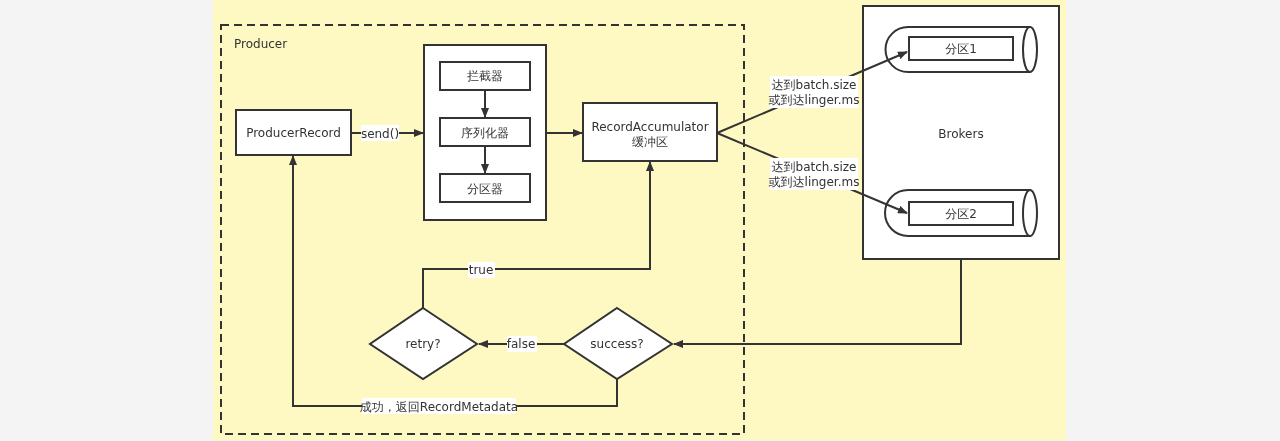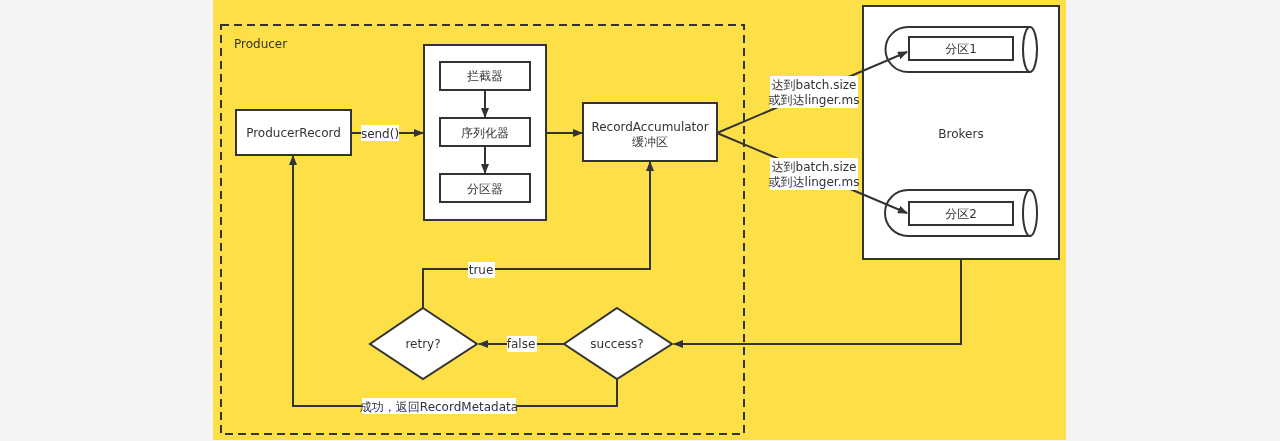--- a/index.html
+++ b/index.html
@@ -3,21 +3,21 @@
   <meta charset="utf-8">
   <style>
     html, body { margin: 0; padding: 0; }
     body {
       width: 1280px; height: 441px; overflow: hidden;
       background: #f4f4f4;
       font-family: "DejaVu Sans", "Liberation Sans", sans-serif;
     }
     .canvas {
       position: absolute; left: 213px; top: 0; width: 853px; height: 440px;
-      background: #fde047;
+      background: #fef9c3;
     }
     svg { position: absolute; left: 0; top: 0; }
     svg text {
       font-family: "DejaVu Sans", "Liberation Sans", sans-serif;
       font-size: 12px; fill: #333333;
     }
     .box { fill: #ffffff; stroke: #333333; stroke-width: 2; }
     .line { fill: none; stroke: #333333; stroke-width: 2; }
     .dash { fill: none; stroke: #333333; stroke-width: 2; stroke-dasharray: 8 5; }
     .lbl-bg { fill: #ffffff; }

